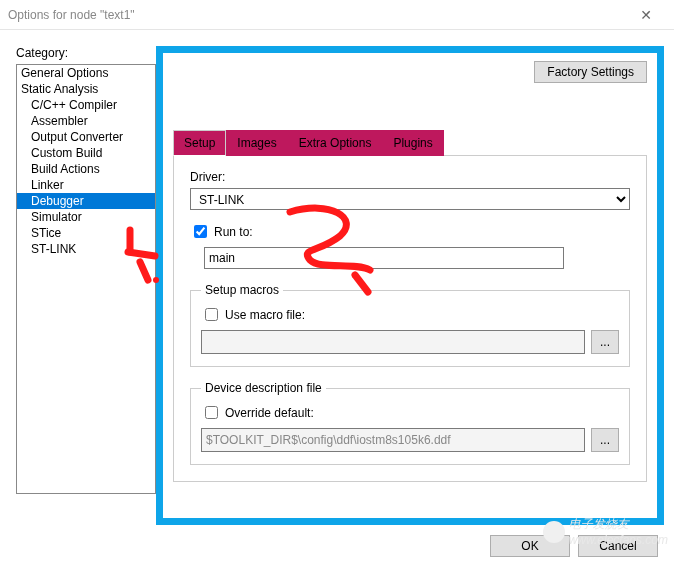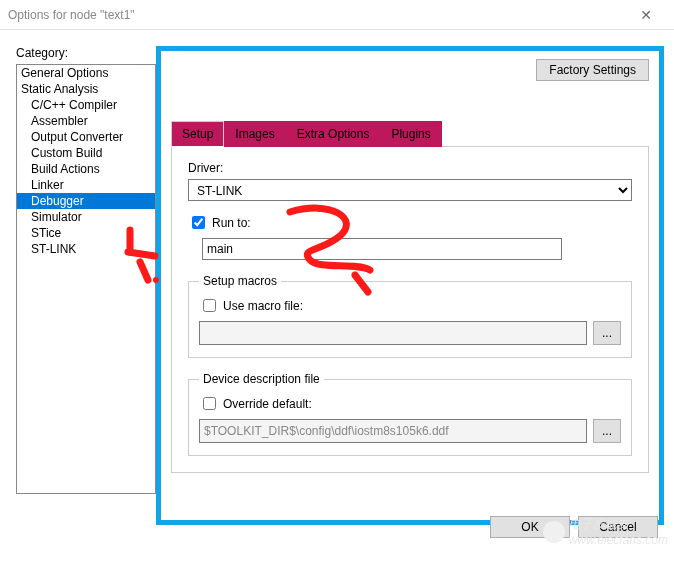--- a/index.html
+++ b/index.html
@@ -11,21 +11,21 @@
 
 .body { display: flex; padding: 16px 10px 0 16px; gap: 0; height: 495px; }
 
 .left { width: 140px; }
 .cat-label { color: #000; margin-bottom: 4px; }
 .cat-list { border: 1px solid #888; height: 430px; background: #fff; overflow: hidden; }
 .cat-item { padding: 1px 4px; white-space: nowrap; cursor: default; }
 .cat-item.indent { padding-left: 14px; }
 .cat-item.sel { background: #0078d7; color: #fff; }
 
-.right { flex: 1; border: 5px solid #0ea5e9; padding: 13px 10px 10px 10px; position: relative; }
+.right { flex: 1; border: 7px solid #0ea5e9; padding: 20px 10px 10px 10px; position: relative; }
 .factory { position: absolute; top: 8px; right: 10px; }
 button.win { background: #e1e1e1; border: 1px solid #adadad; padding: 3px 12px; cursor: default; }
 
 .tabs { display: flex; margin-top: 56px; border-bottom: 1px solid #ccc; }
 .tab { padding: 5px 10px; border: 1px solid transparent; border-bottom: none; cursor: default; position: relative; top: 1px; background: #be185d; }
 .tab.active { border-color: #ccc; border-bottom: 1px solid #fff; }
 
 .panel { border: 1px solid #ccc; border-top: none; padding: 14px 16px 16px 16px; }
 
 .field-label { margin-bottom: 4px; }
@@ -35,21 +35,21 @@
 .runto-input { margin-left: 14px; width: 360px; }
 
 fieldset { border: 1px solid #ccc; margin: 14px 0 0 0; padding: 8px 10px 12px 10px; }
 legend { padding: 0 4px; color: #000; }
 .macro-row, .ddf-row { display: flex; gap: 6px; margin-top: 6px; }
 .macro-row input, .ddf-row input { flex: 1; }
 input.disabled { background: #f4f4f4; color: #888; }
 button.browse { width: 28px; height: 24px; background: #e1e1e1; border: 1px solid #adadad; }
 .chk-row { display: flex; align-items: center; gap: 4px; }
 
-.footer { position: absolute; right: 16px; bottom: 23px; display: flex; gap: 8px; }
+.footer { position: absolute; right: 16px; bottom: 4px; display: flex; gap: 8px; }
 .footer button { width: 80px; }
 
 
 .anno { position: absolute; pointer-events: none; }
 .stroke { stroke: #ff1a1a; stroke-width: 7; stroke-linecap: round; fill: none; }
 
 .watermark { position: absolute; right: 6px; bottom: 14px; color: #e8e8e8; font-size: 11px; display:flex; align-items:center; gap:4px;font-style:italic;}
 .watermark .circ { width:22px;height:22px;border-radius:50%;background:#f0f0f0;}
 </style>
 </head>

